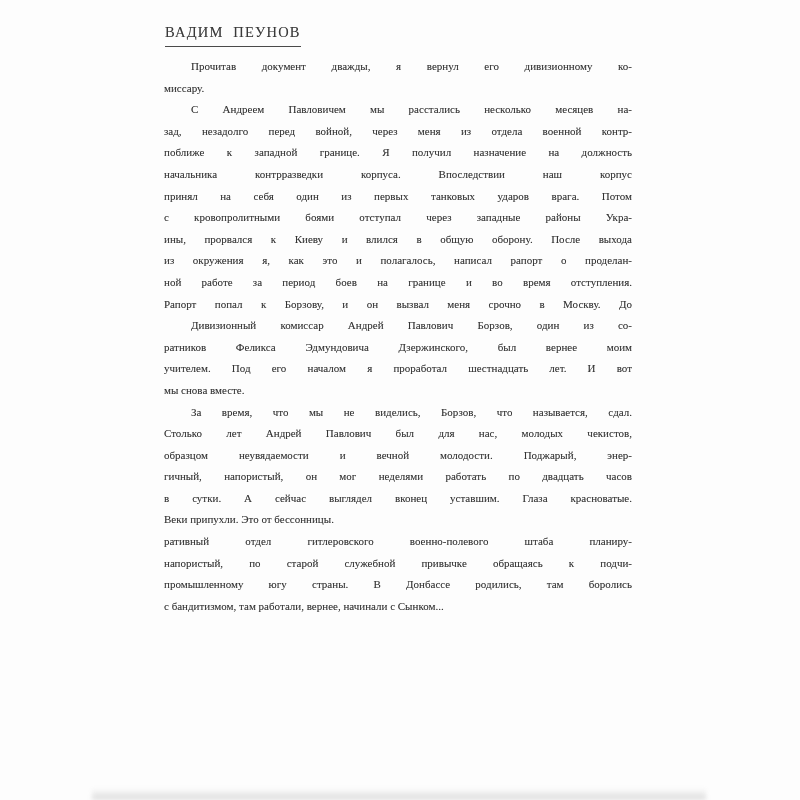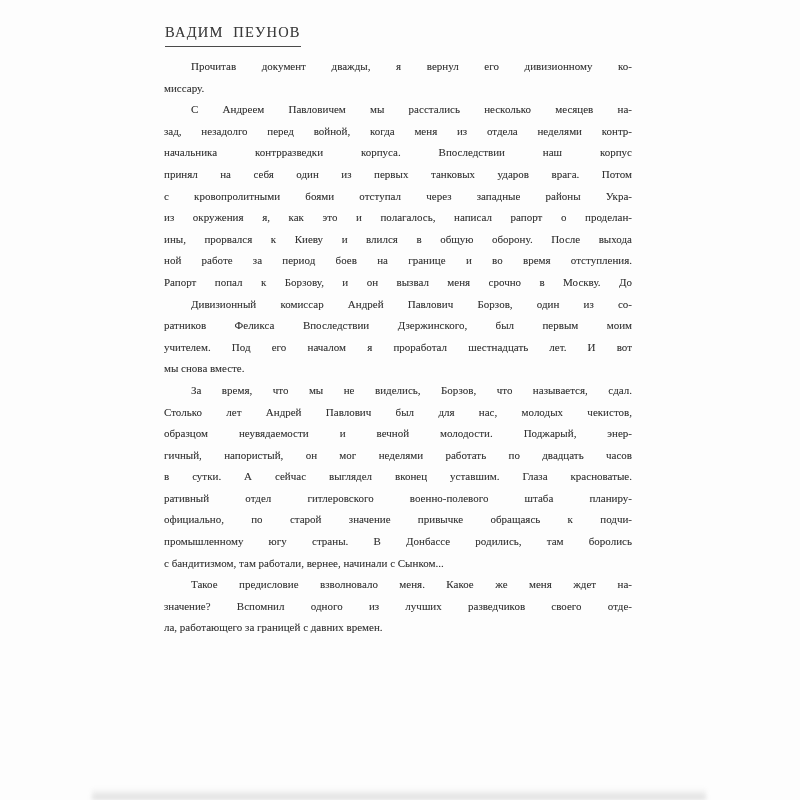--- a/index.html
+++ b/index.html
@@ -65,49 +65,46 @@
 <div class="page">
   <div class="author-header">ВАДИМ ПЕУНОВ</div>
 
   <div class="page-text">
       <div class="paragraph">
         <div class="line indent">Прочитав документ дважды, я вернул его дивизионному ко-</div>
         <div class="line last">миссару.</div>
       </div>
       <div class="paragraph">
         <div class="line indent">С Андреем Павловичем мы расстались несколько месяцев на-</div>
-        <div class="line">зад, незадолго перед войной, когда меня из отдела неделями контр-</div>
+        <div class="line">зад, незадолго перед войной, через меня из отдела военной контр-</div>
+        <div class="line">поближе к западной границе. Я получил назначение на должность</div>
         <div class="line">начальника контрразведки корпуса. Впоследствии наш корпус</div>
         <div class="line">принял на себя один из первых танковых ударов врага. Потом</div>
         <div class="line">с кровопролитными боями отступал через западные районы Укра-</div>
+        <div class="line">ины, прорвался к Киеву и влился в общую оборону. После выхода</div>
         <div class="line">из окружения я, как это и полагалось, написал рапорт о проделан-</div>
-        <div class="line">ины, прорвался к Киеву и влился в общую оборону. После выхода</div>
         <div class="line">ной работе за период боев на границе и во время отступления.</div>
         <div class="line">Рапорт попал к Борзову, и он вызвал меня срочно в Москву. До</div>
       </div>
       <div class="paragraph">
         <div class="line indent">Дивизионный комиссар Андрей Павлович Борзов, один из со-</div>
-        <div class="line">ратников Феликса Впоследствии Дзержинского, был первым моим</div>
+        <div class="line">ратников Феликса Эдмундовича Дзержинского, был вернее моим</div>
         <div class="line">учителем. Под его началом я проработал шестнадцать лет. И вот</div>
         <div class="line last">мы снова вместе.</div>
       </div>
       <div class="paragraph">
         <div class="line indent">За время, что мы не виделись, Борзов, что называется, сдал.</div>
         <div class="line">Столько лет Андрей Павлович был для нас, молодых чекистов,</div>
         <div class="line">образцом неувядаемости и вечной молодости. Поджарый, энер-</div>
         <div class="line">гичный, напористый, он мог неделями работать по двадцать часов</div>
         <div class="line">в сутки. А сейчас выглядел вконец уставшим. Глаза красноватые.</div>
+        <div class="line last">Веки припухли. Это от бессонницы.</div>
       </div>
       <div class="paragraph">
         <div class="line">ративный отдел гитлеровского военно-полевого штаба планиру-</div>
-        <div class="line">официально, по старой значение привычке обращаясь к подчи-</div>
+        <div class="line">напористый, по старой служебной привычке обращаясь к подчи-</div>
         <div class="line">промышленному югу страны. В Донбассе родились, там боролись</div>
         <div class="line last">с бандитизмом, там работали, вернее, начинали с Сынком...</div>
-      </div>
-      <div class="paragraph">
-        <div class="line indent">Такое предисловие взволновало меня. Какое же меня ждет на-</div>
-        <div class="line">значение? Вспомнил одного из лучших разведчиков своего отде-</div>
-        <div class="line last">ла, работающего за границей с давних времен.</div>
       </div>
     </div>
 
   <div class="bottom-shadow"></div>
 </div>
 
 </body></html>

